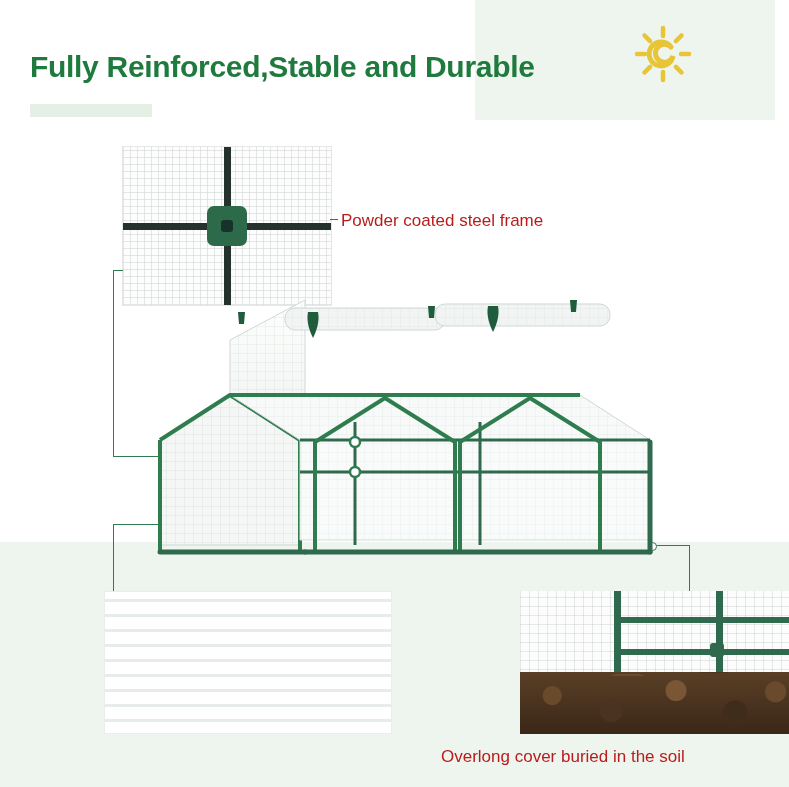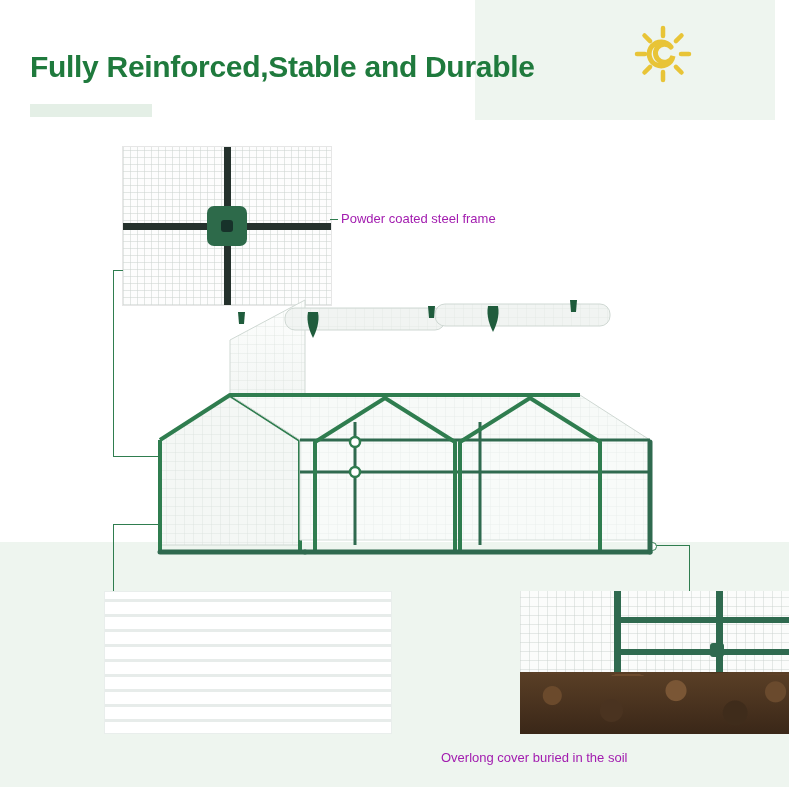--- a/index.html
+++ b/index.html
@@ -183,22 +183,22 @@
   .soil-joint {
     position: absolute;
     width: 14px; height: 14px;
     border-radius: 3px;
     background: #2f6a4f;
   }
 
   
   .label {
     position: absolute;
-    font-size: 13px;
-    color: #a21caf;
+    font-size: 17px;
+    color: #b91c1c;
     white-space: nowrap;
   }
   .label-frame { left: 341px; top: 211px; }
   .label-mesh  { left: 22px;  top: 757px; transform: translateY(-50%); }
   .label-soil  { left: 441px; top: 757px; transform: translateY(-50%); text-align: center; }
 
   
   .greenhouse { position: absolute; left: 130px; top: 290px; width: 560px; height: 300px; }
 </style>
 </head>

